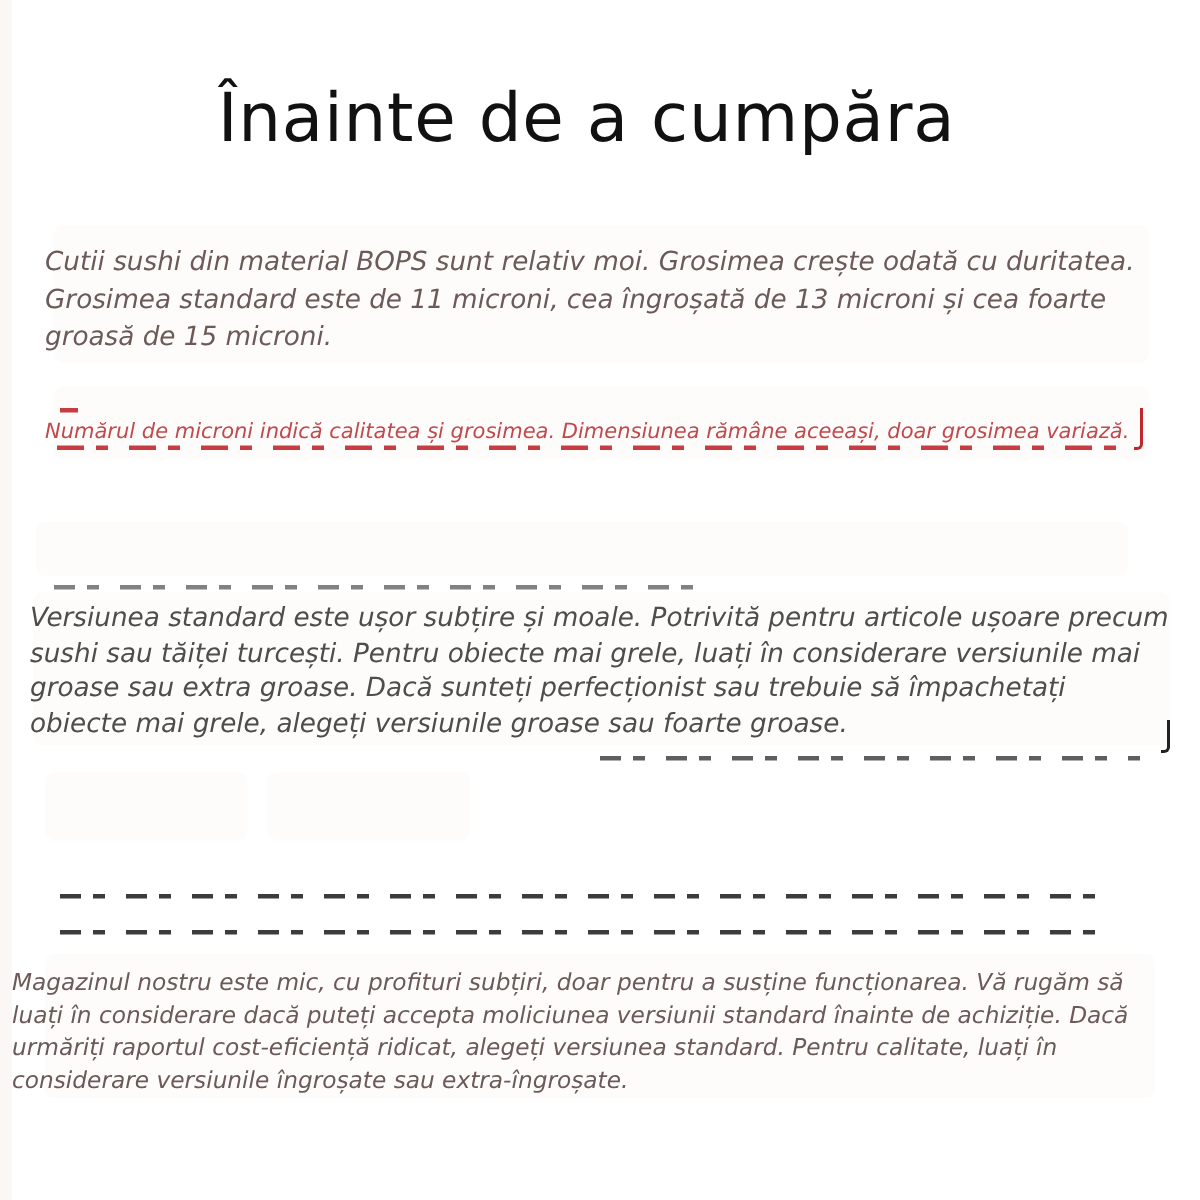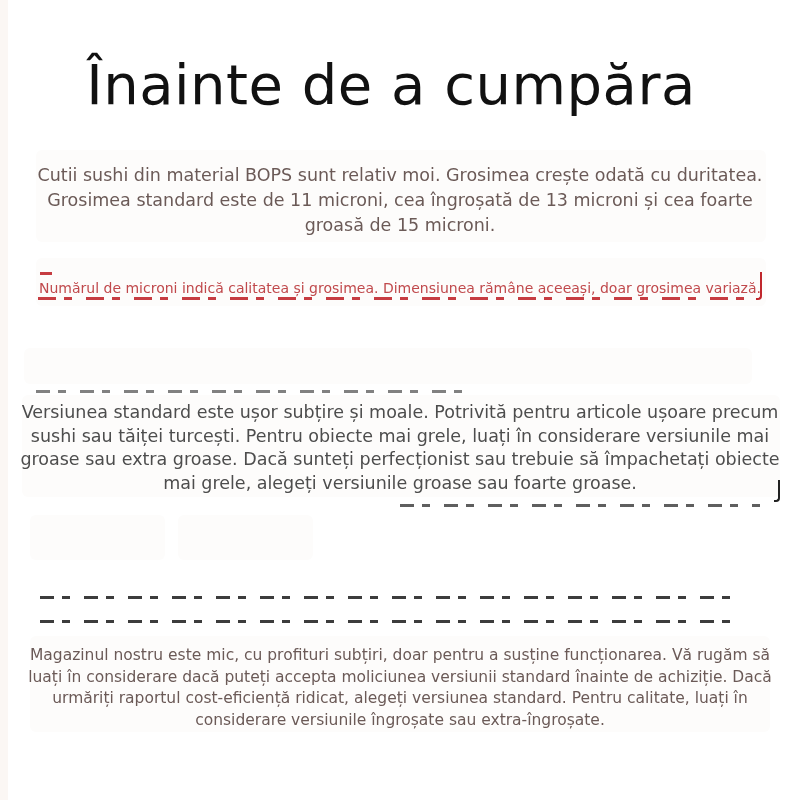--- a/index.html
+++ b/index.html
@@ -18,52 +18,52 @@
       left: 0; top: 0;
       width: 8px; height: 800px;
       background: #fbf7f4;
     }
     .title {
       position: absolute;
       left: 0; top: 52px;
       width: 782px;
       text-align: center;
       font-family: "DejaVu Sans", sans-serif;
-      font-size: 56px;
+      font-size: 45px;
       font-weight: normal;
       color: #111111;
       letter-spacing: 0.5px;
     }
     .panel {
       position: absolute;
       background: #fdfcfb;
       border-radius: 6px;
     }
     .block {
       position: absolute;
-      text-align: center;
       font-family: "DejaVu Sans", sans-serif;
+      font-style: italic;
     }
     .block-1 {
       left: 30px; top: 163px; width: 740px;
       font-size: 17.5px; line-height: 25px;
       color: #6b5a57;
     }
     .block-2 {
       left: 30px; top: 278px; width: 740px;
       font-size: 14px; line-height: 20px;
       color: #c0494c;
     }
     .block-3 {
       left: 20px; top: 401px; width: 760px;
       font-size: 17.5px; line-height: 23.5px;
       color: #4d4d4d;
     }
     .block-4 {
-      left: 20px; top: 645px; width: 760px;
+      left: 8px; top: 645px; width: 760px;
       font-size: 15.5px; line-height: 21.5px;
       color: #6b5a57;
     }
     .ghost-line {
       position: absolute;
       height: 3px;
       background-image: repeating-linear-gradient(90deg, #1a1a1a 0 14px, transparent 14px 22px, #1a1a1a 22px 30px, transparent 30px 44px);
       opacity: 0.85;
     }
     .ghost-red {

